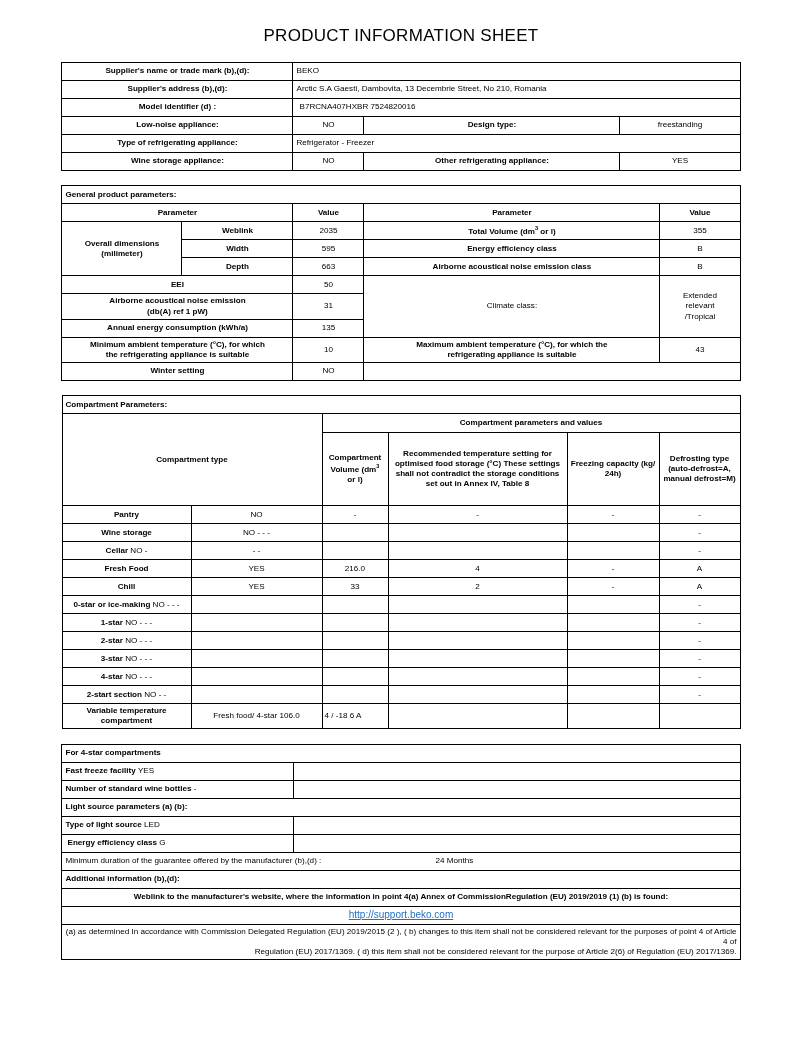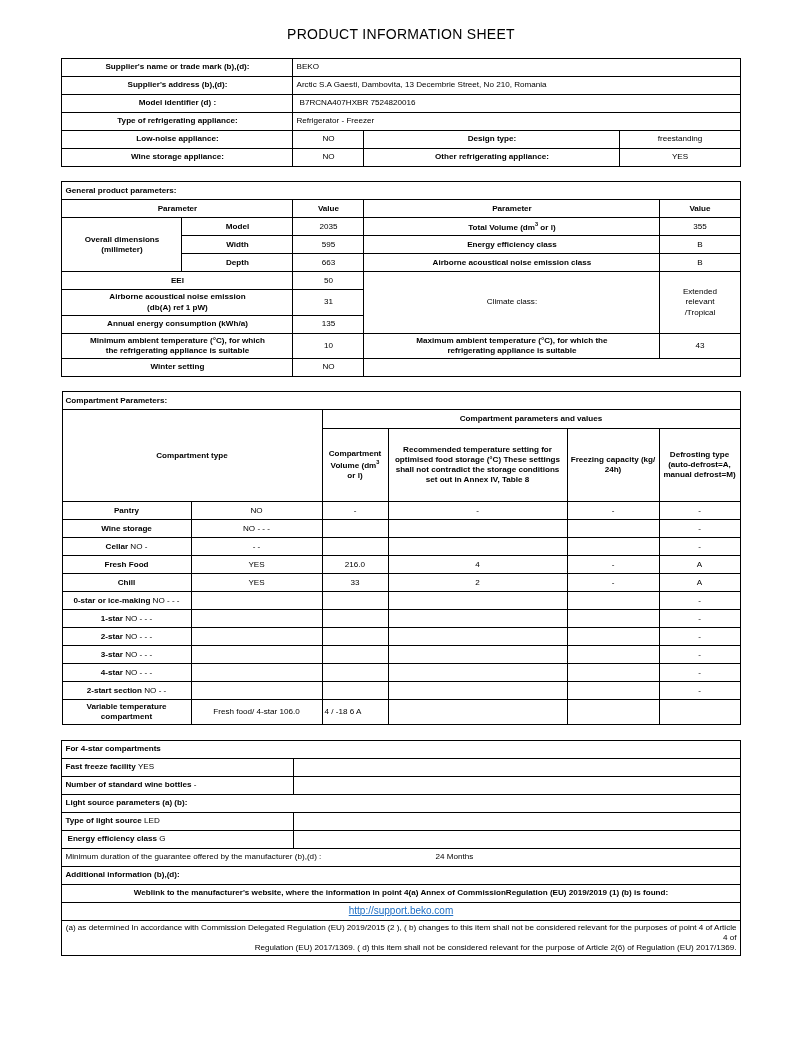--- a/index.html
+++ b/index.html
@@ -8,21 +8,21 @@
     width: 802px; height: 1037px;
     background: #ffffff;
     font-family: "Liberation Sans", sans-serif;
     color: #000000;
     overflow: hidden;
   }
   .page { position: relative; width: 802px; height: 1037px; padding: 0; }
 
   .doc-title {
     text-align: center;
-    font-size: 14px;
+    font-size: 17px;
     letter-spacing: .3px;
     margin: 26px 0 16px 0;
     font-weight: normal;
   }
 
   table.sheet {
     border-collapse: collapse;
     width: 678px;
     margin: 16px auto;
     table-layout: fixed;
@@ -116,28 +116,28 @@
       </tr>
       <tr>
         <td class="b c">Supplier's address (b),(d):</td>
         <td class="l nb" colspan="3">Arctic S.A Gaesti, Dambovita, 13 Decembrie Street, No 210, Romania</td>
       </tr>
       <tr>
         <td class="b c">Model identifier (d) :</td>
         <td class="l nb" colspan="3" style="padding-left:6px">B7RCNA407HXBR 7524820016</td>
       </tr>
       <tr>
-        <td class="b c">Type of refrigerating appliance:</td>
-        <td class="l nb" colspan="3">Refrigerator - Freezer</td>
-      </tr>
-      <tr>
         <td class="b c">Low-noise appliance:</td>
         <td class="c nb">NO</td>
         <td class="b c">Design type:</td>
         <td class="c nb">freestanding</td>
+      </tr>
+      <tr>
+        <td class="b c">Type of refrigerating appliance:</td>
+        <td class="l nb" colspan="3">Refrigerator - Freezer</td>
       </tr>
       <tr>
         <td class="b c">Wine storage appliance:</td>
         <td class="c nb">NO</td>
         <td class="b c">Other refrigerating appliance:</td>
         <td class="c nb">YES</td>
       </tr>
     </tbody>
   </table>
 
@@ -157,21 +157,21 @@
         <td class="b c" colspan="2">Parameter</td>
         <td class="b c">Value</td>
         <td class="b c">Parameter</td>
         <td class="b c">Value</td>
       </tr>
       <tr>
         <td class="b c" rowspan="3">
           <span class="vtxt">Overall dimensions</span>
           <span class="vtxt">(milimeter)</span>
         </td>
-        <td class="b c">Model</td>
+        <td class="b c">Weblink</td>
         <td class="c nb">2035</td>
         <td class="b c"><span>Total Volume (dm</span><span class="sup">3</span><span> or l)</span></td>
         <td class="c nb">355</td>
       </tr>
       <tr>
         <td class="b c">Width</td>
         <td class="c nb">595</td>
         <td class="b c">Energy efficiency class</td>
         <td class="c nb">B</td>
       </tr>

